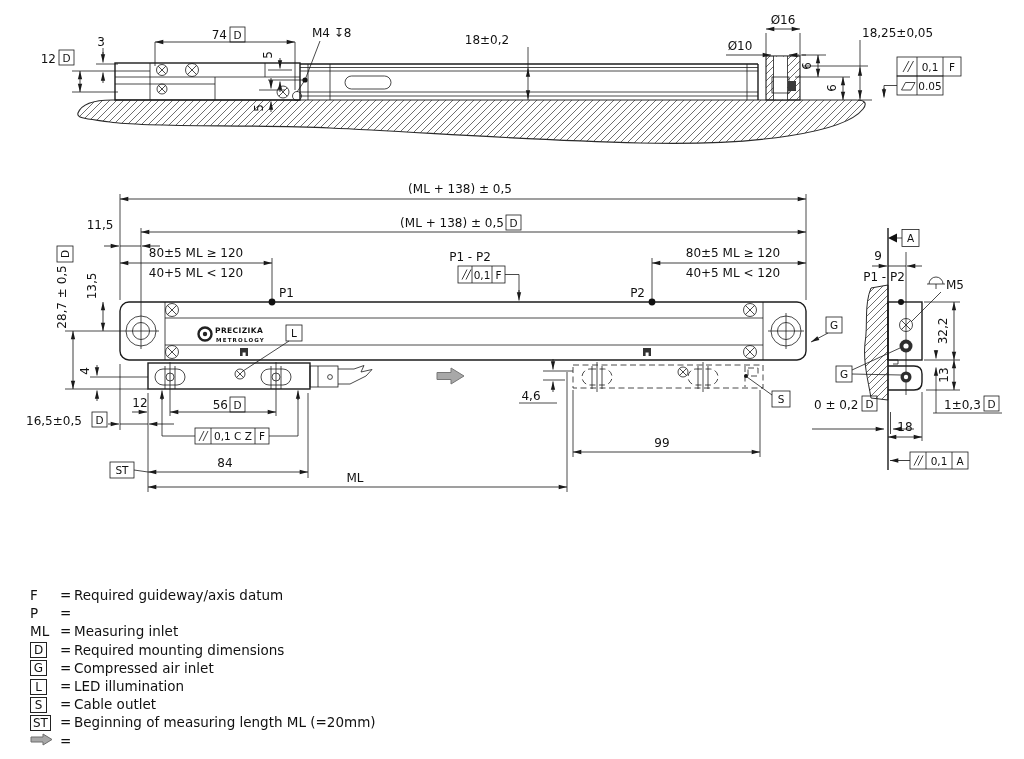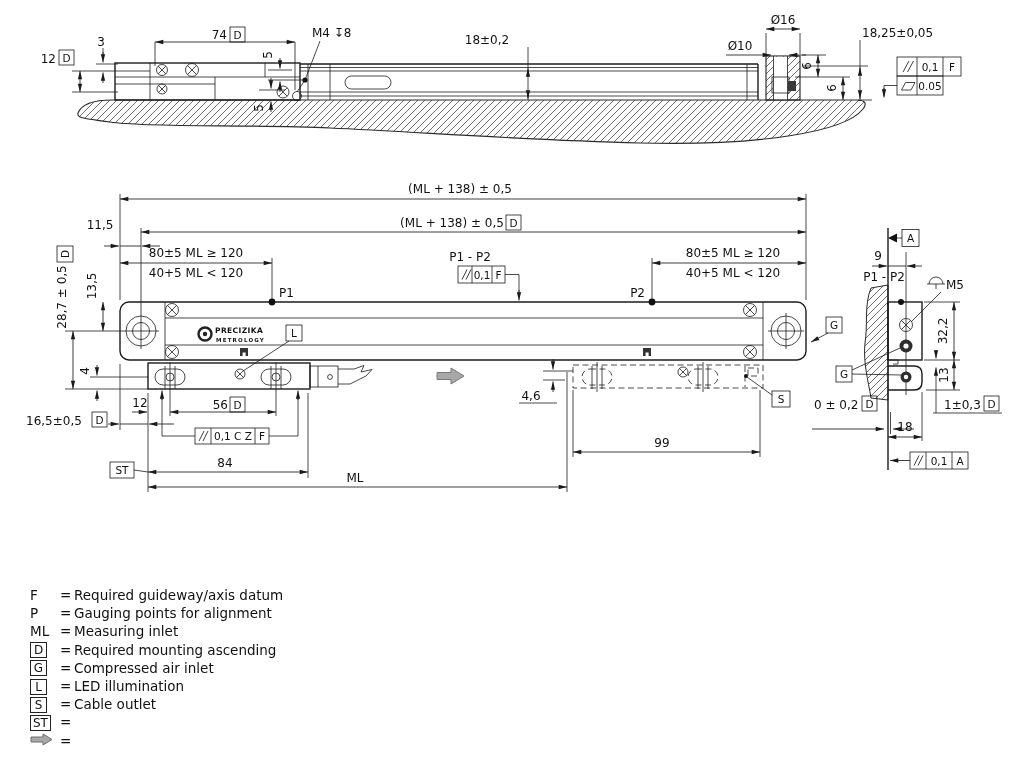--- a/index.html
+++ b/index.html
@@ -588,50 +588,50 @@
 
 <div id="legend">
   <div class="lrow">
     <span class="lsym">F</span>
     <span class="leq">=</span>
     <span>Required guideway/axis datum</span>
   </div>
   <div class="lrow">
     <span class="lsym">P</span>
     <span class="leq">=</span>
-    <span>Gauging points for alignment</span>
   </div>
   <div class="lrow">
     <span class="lsym">ML</span>
     <span class="leq">=</span>
     <span>Measuring inlet</span>
   </div>
   <div class="lrow">
     <span class="lsym"><span class="bx">D</span></span>
     <span class="leq">=</span>
-    <span>Required mounting ascending</span>
+    <span>Required mounting dimensions</span>
   </div>
   <div class="lrow">
     <span class="lsym"><span class="bx">G</span></span>
     <span class="leq">=</span>
     <span>Compressed air inlet</span>
   </div>
   <div class="lrow">
     <span class="lsym"><span class="bx">L</span></span>
     <span class="leq">=</span>
     <span>LED illumination</span>
   </div>
   <div class="lrow">
     <span class="lsym"><span class="bx">S</span></span>
     <span class="leq">=</span>
     <span>Cable outlet</span>
   </div>
   <div class="lrow">
     <span class="lsym"><span class="bx">ST</span></span>
     <span class="leq">=</span>
+    <span>Beginning of measuring length ML (=20mm)</span>
   </div>
   <div class="lrow">
     <span class="lsym">
       <svg width="24" height="13" viewBox="0 0 24 13">
         <path d="M1,4 h12 v-3 l9,5.5 l-9,5.5 v-3 h-12 z" fill="#a8a8a8" stroke="#6e6e6e" stroke-width="1"></path>
       </svg>
     </span>
     <span class="leq">=</span>
   </div>
 </div>

